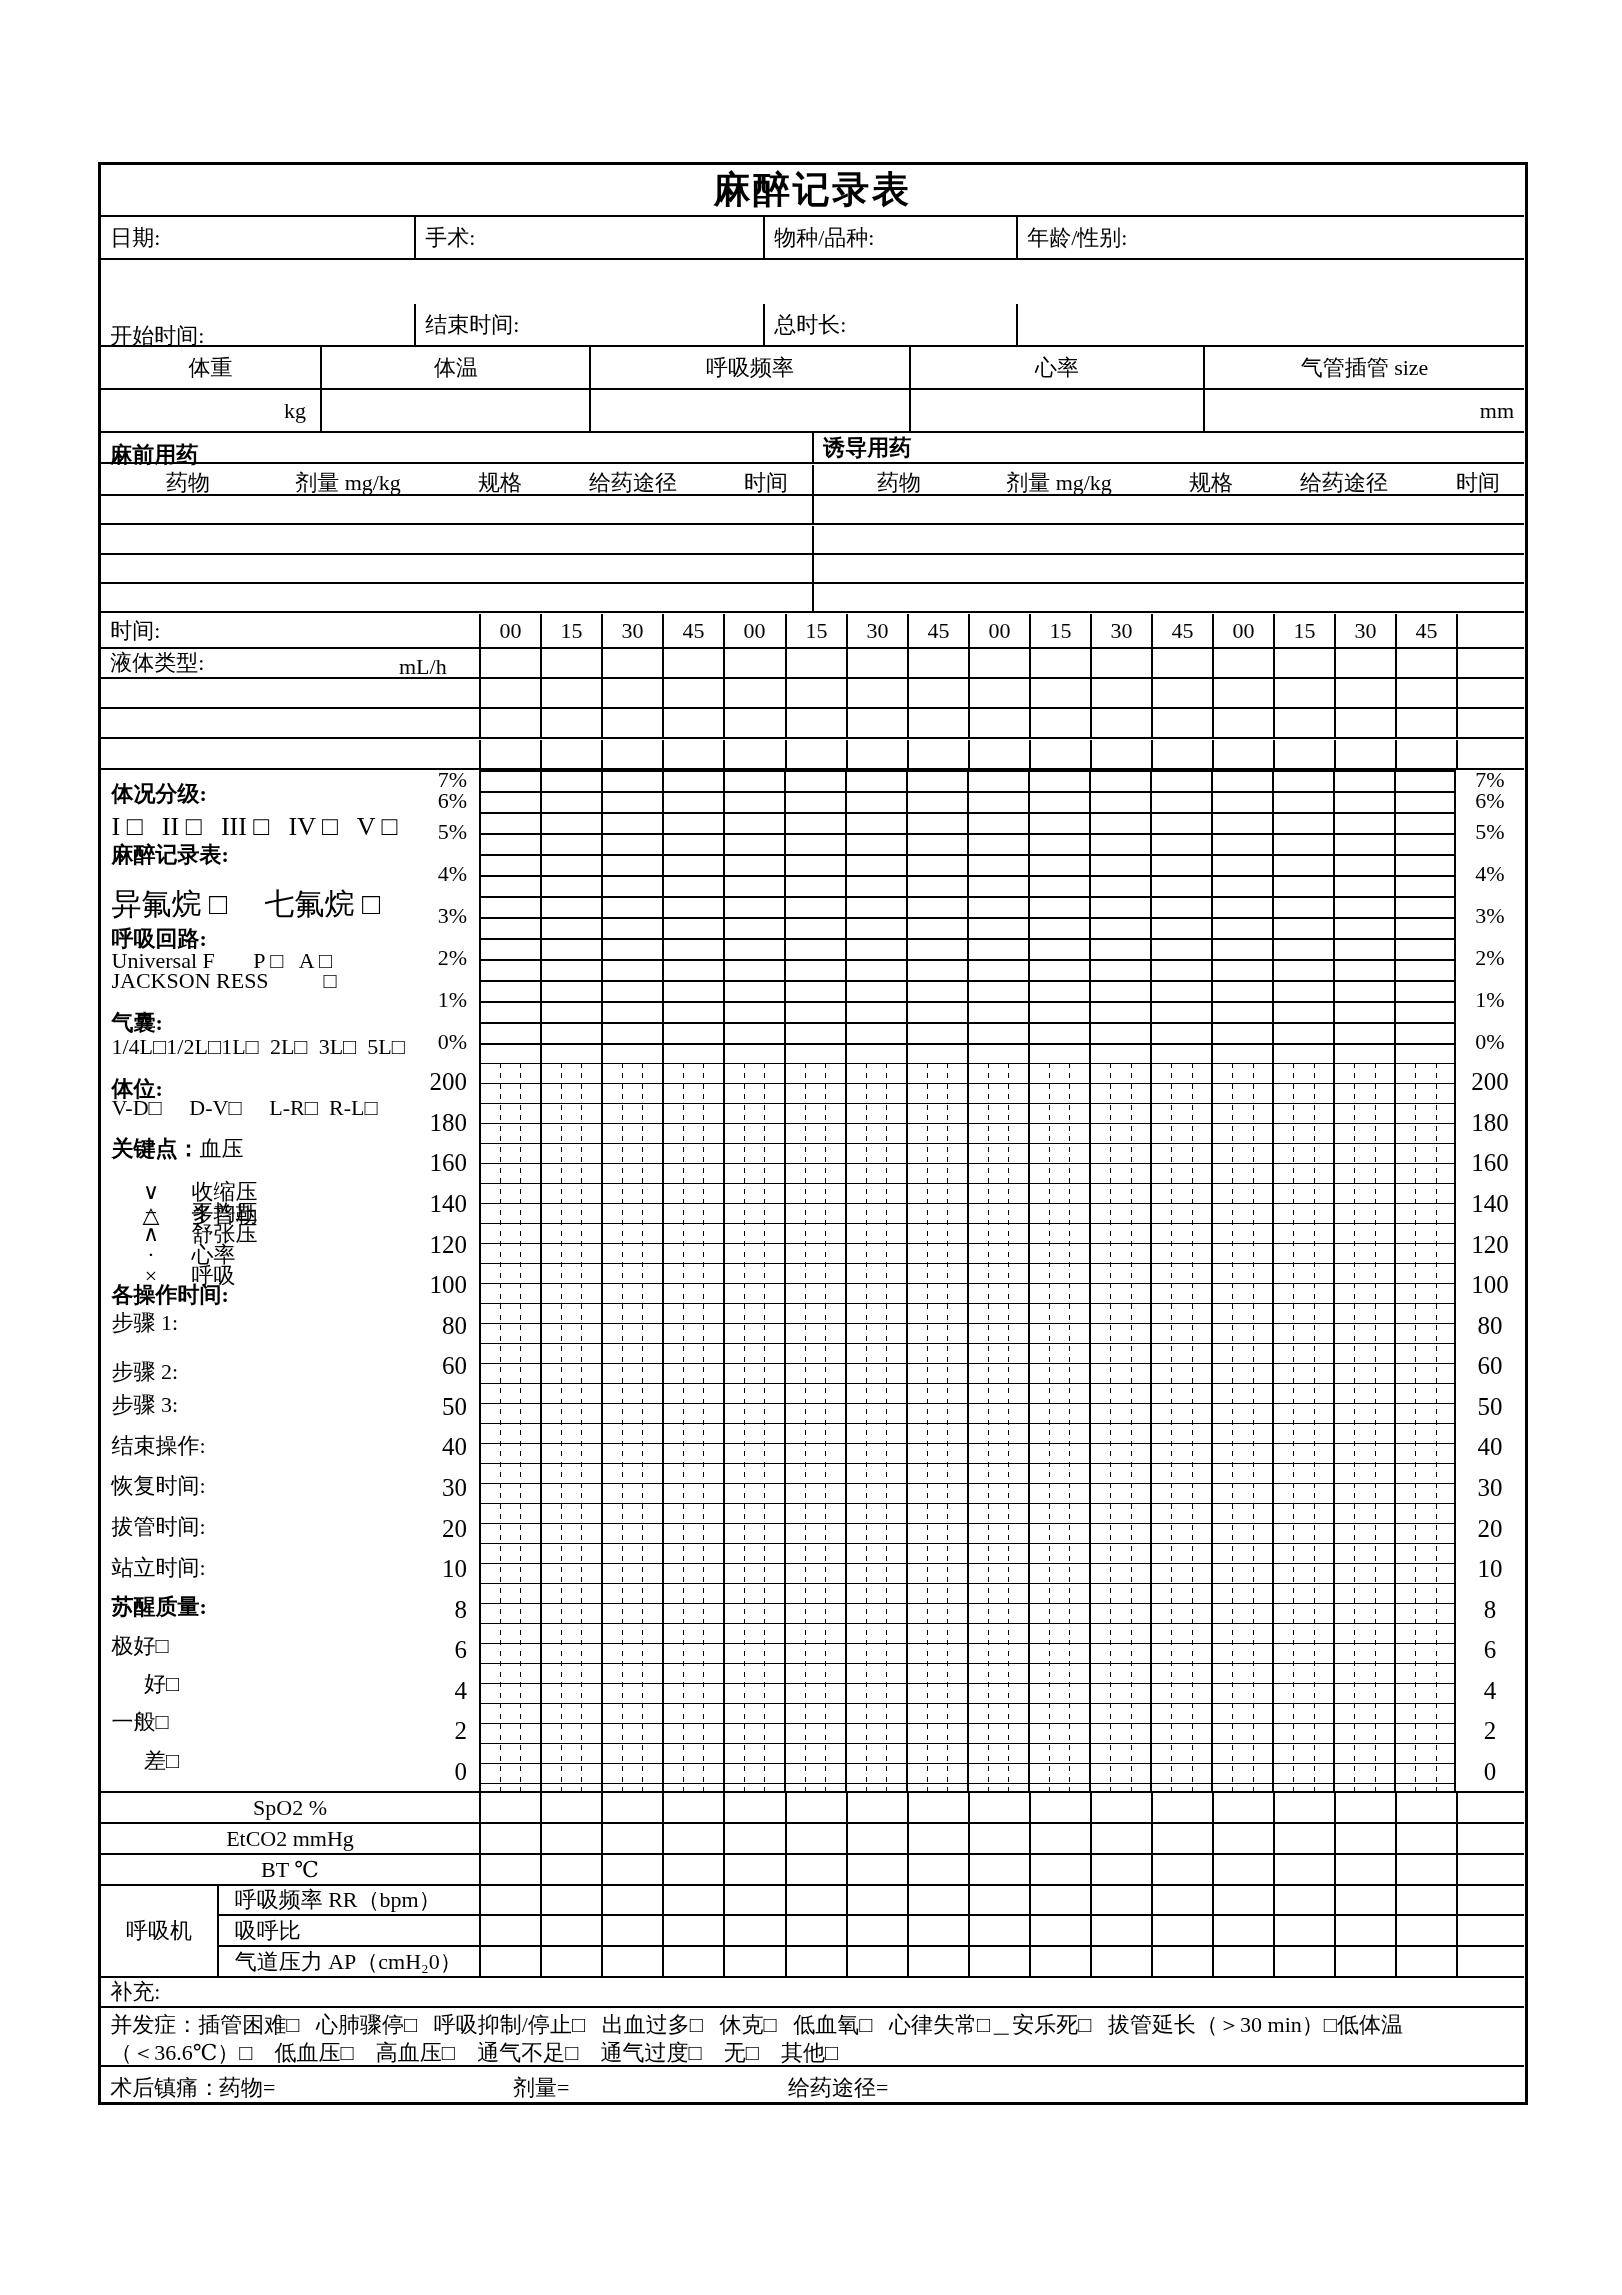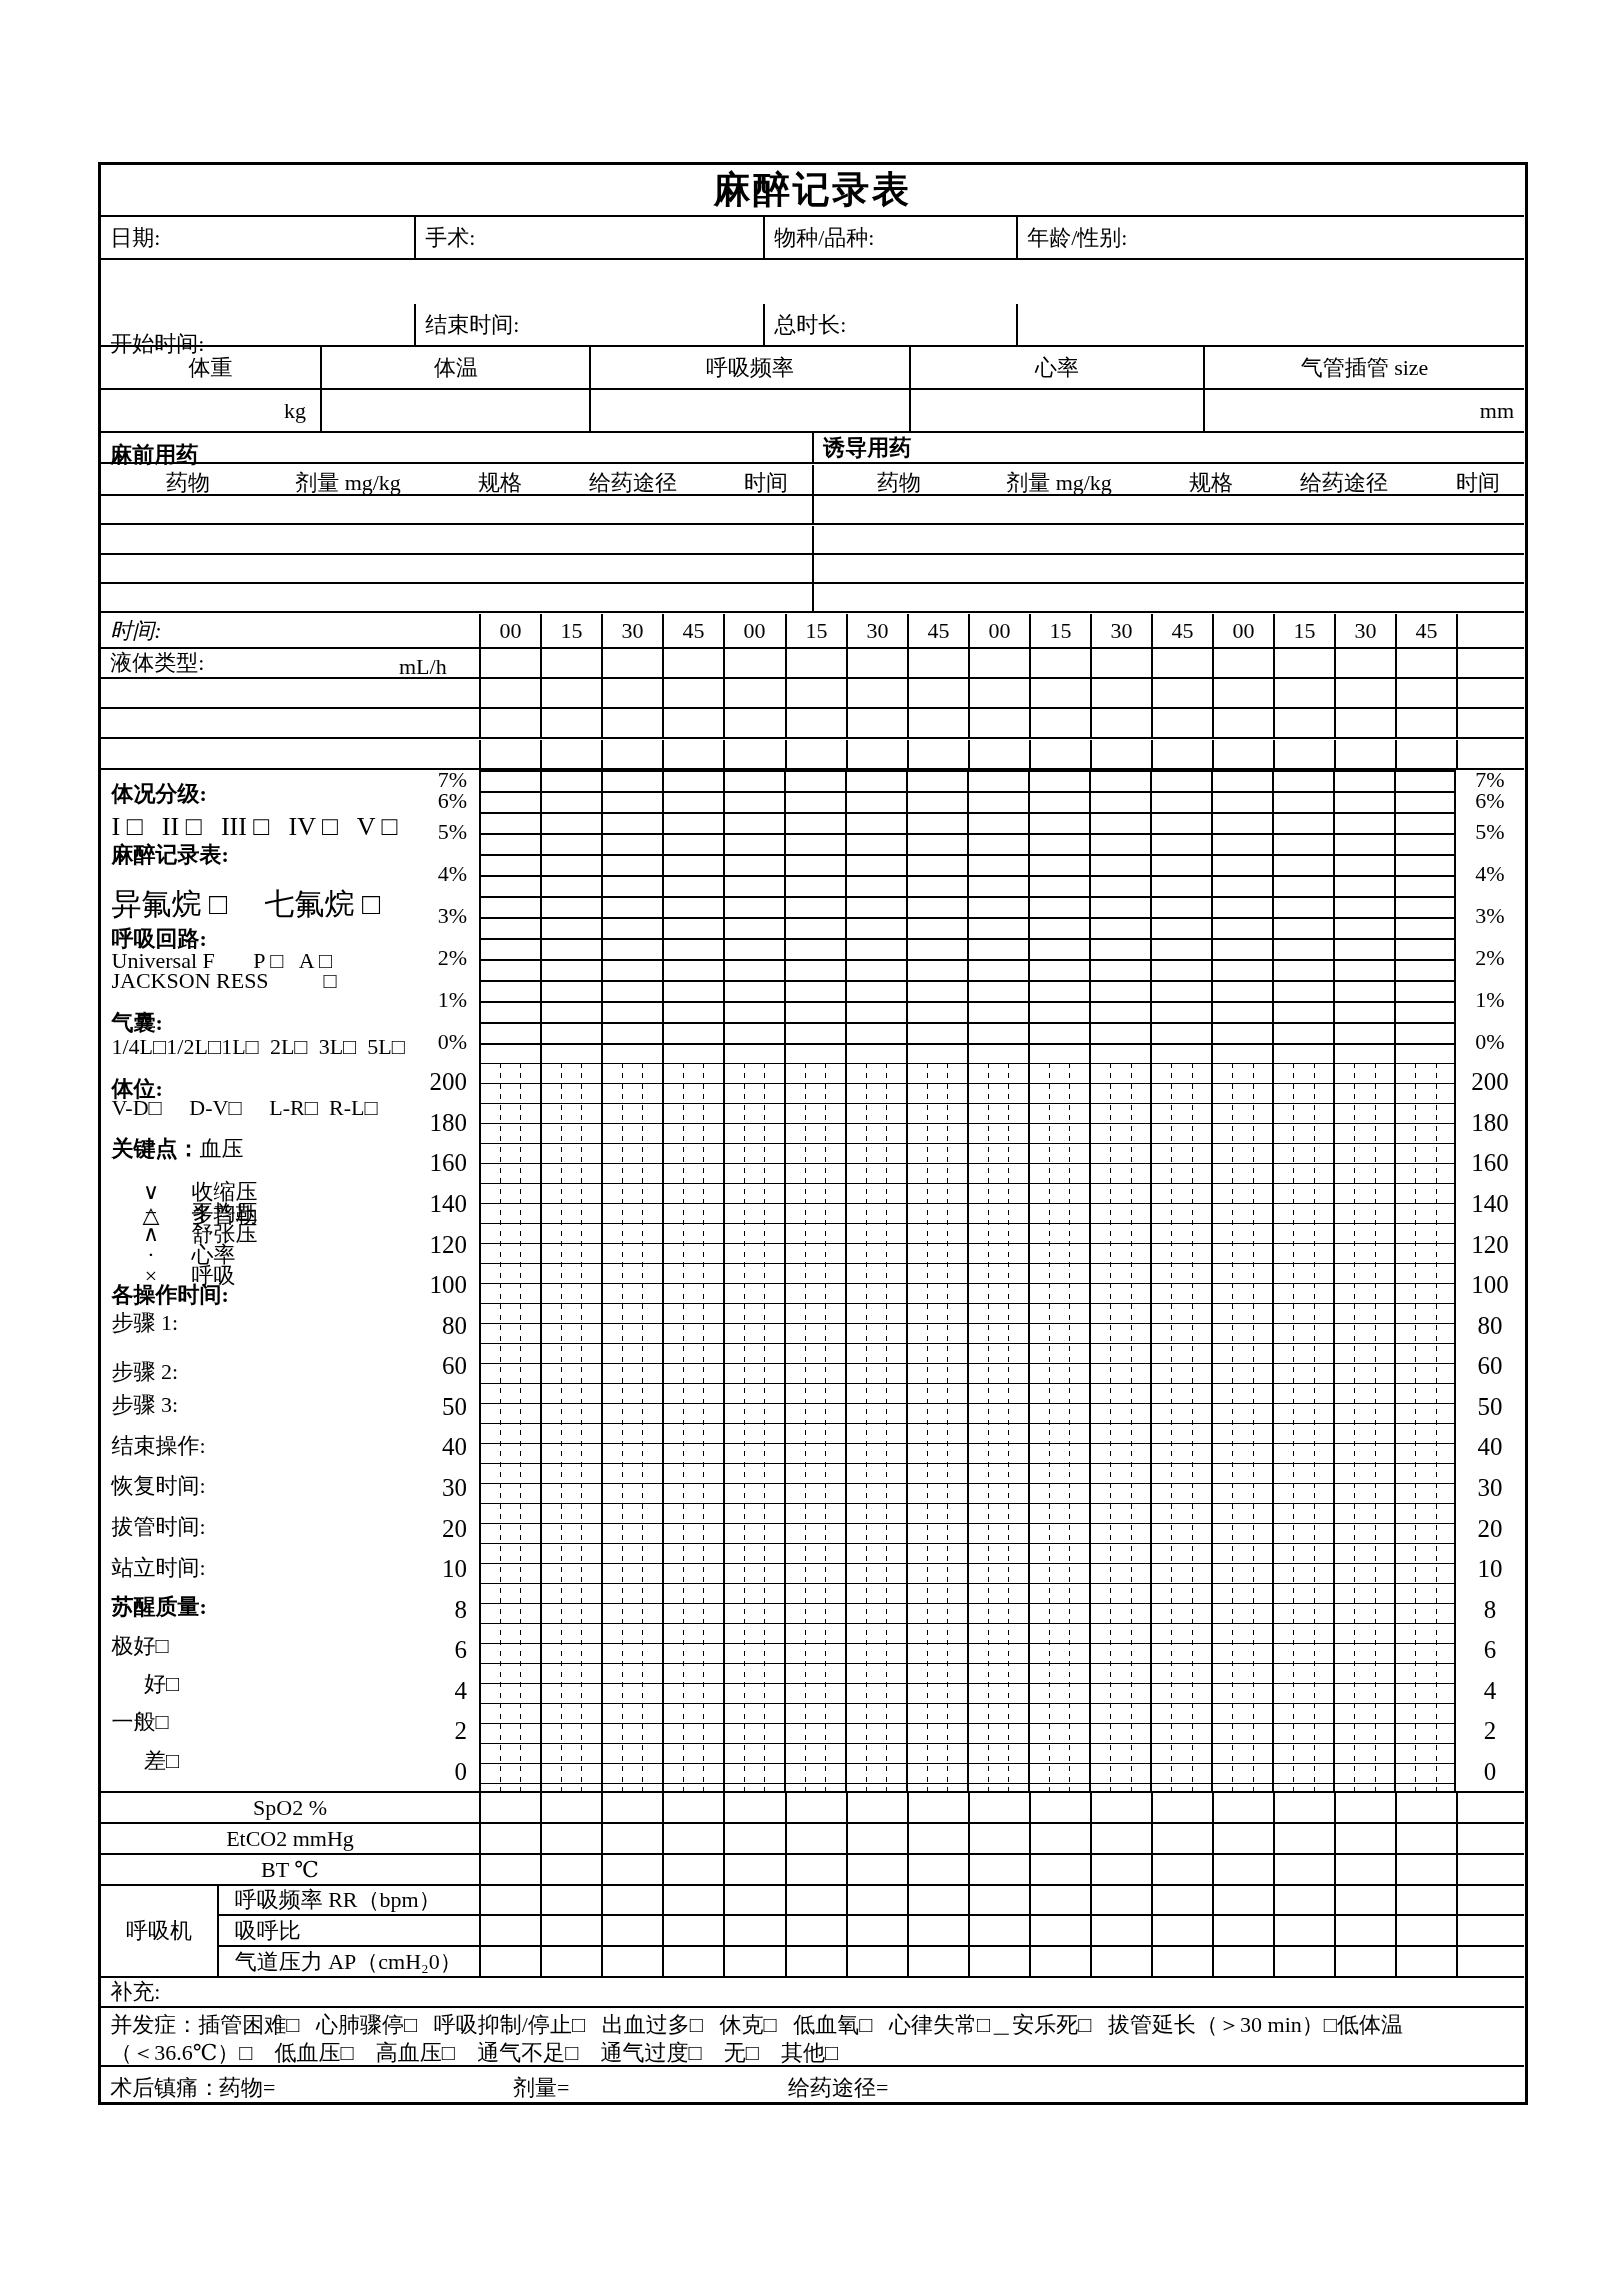--- a/index.html
+++ b/index.html
@@ -44,21 +44,21 @@
 
       <div class="row bb3" style="top:52px;height:43px;">
         <div class="abs cell-label" style="left:0;top:0;width:313px;height:41px;">日期:</div>
         <div class="abs cell-label bl3" style="left:313px;top:0;width:348px;height:41px;">手术:</div>
         <div class="abs cell-label bl3" style="left:662px;top:0;width:253px;height:41px;">物种/品种:</div>
         <div class="abs cell-label bl3" style="left:915px;top:0;width:508px;height:41px;">年龄/性别:</div>
       </div>
 
 
       <div class="row bb3" style="top:139px;height:43px;">
-        <div class="abs cell-label" style="left:0;top:12px;width:313px;height:55px;">开始时间:</div>
+        <div class="abs cell-label" style="left:0;top:4px;width:313px;height:55px;">开始时间:</div>
         <div class="abs cell-label bl3" style="left:313px;top:0;width:348px;height:41px;">结束时间:</div>
         <div class="abs cell-label bl3" style="left:662px;top:0;width:253px;height:41px;">总时长:</div>
         <div class="abs bl3" style="left:915px;top:0;width:508px;height:41px;"></div>
       </div>
 
       <div class="row bb3" style="top:182px;height:43px;text-align:right;">
         <div class="abs center" style="left:0;top:0;width:219px;height:41px;">体重</div>
         <div class="abs center bl3" style="left:219px;top:0;width:270px;height:41px;">体温</div>
         <div class="abs center bl3" style="left:488px;top:0;width:320px;height:41px;">呼吸频率</div>
         <div class="abs center bl3" style="left:808px;top:0;width:294px;height:41px;">心率</div>
@@ -85,21 +85,21 @@
         <span class="abs t" style="left:532px;top:3.9px;transform:translateX(-50%);">给药途径</span>
         <span class="abs t" style="left:665px;top:3.9px;transform:translateX(-50%);">时间</span>
         <span class="abs t" style="left:798px;top:3.9px;transform:translateX(-50%);">药物</span>
         <span class="abs t" style="left:958px;top:3.9px;transform:translateX(-50%);">剂量 mg/kg</span>
         <span class="abs t" style="left:1110px;top:3.9px;transform:translateX(-50%);">规格</span>
         <span class="abs t" style="left:1243px;top:3.9px;transform:translateX(-50%);">给药途径</span>
         <span class="abs t" style="left:1377px;top:3.9px;transform:translateX(-50%);">时间</span>
         <div class="abs bl3" style="left:711px;top:0;width:2px;height:29.4px;"></div>
       </div>
 
-      <div class="abs cell-label" style="left:0;top:449px;width:378px;height:33px;font-style:italic;">时间:</div>
+      <div class="abs cell-label" style="left:0;top:449px;width:378px;height:33px;">时间:</div>
 
       <div class="abs cell-label" style="left:0;top:484px;width:294px;height:28px;">液体类型:</div>
       <div class="abs t" style="left:298px;top:488px;">mL/h</div>
 
       <div class="abs pct-grid" style="left:378px;top:605px;width:977px;height:293px;"></div>
 
       <div class="abs vit-grid" style="left:378px;top:898px;width:977px;height:730px;"></div>
       <div class="abs" style="left:0;top:1626px;width:1423px;height:2px;background:#000;"></div>
 
       <div class="panel-item" style="top:972px;"><span class="b">关键点：</span><span>血压</span></div>

